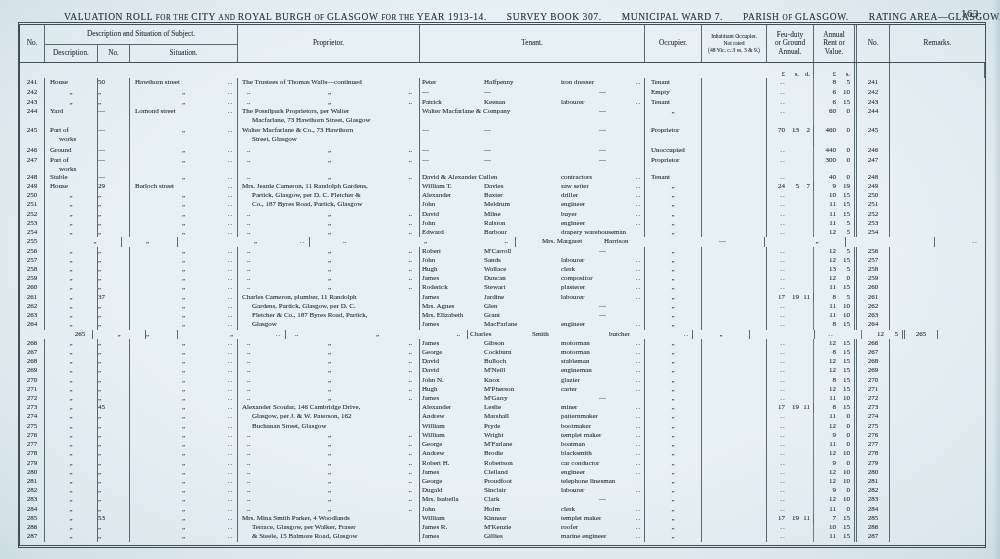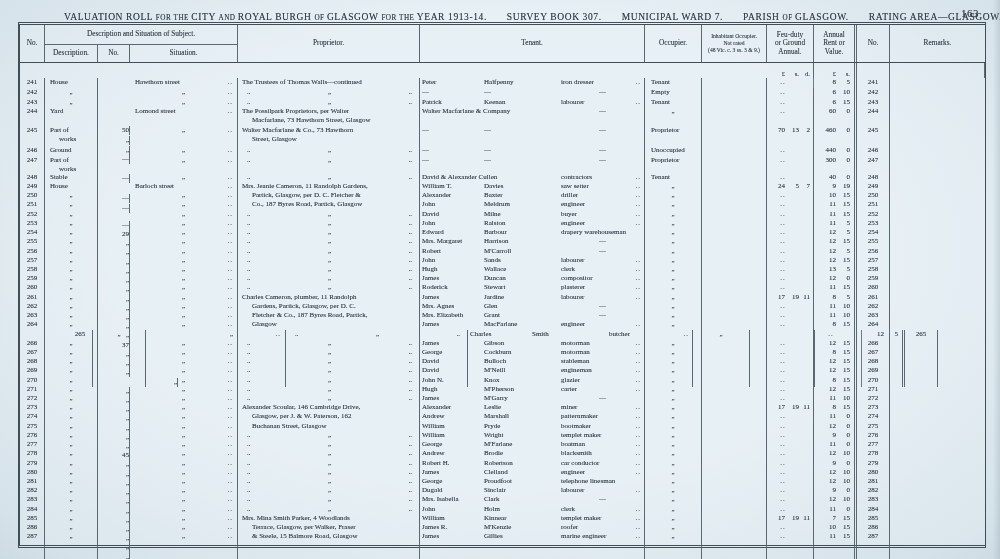--- a/index.html
+++ b/index.html
@@ -44,21 +44,21 @@
   .row{display:grid;grid-template-columns:var(--cols);position:relative;}
   .c{border-right:1px solid var(--line2);position:relative;font-size:7px;
      color:var(--ink);overflow:visible;line-height:9.2px;}
   .c.last{border-right:none;}
   .units{height:15px;}
   .units .c{border-right:1px solid var(--line2);font-size:6.6px;}
 
   .no-cell{text-align:center;}
   .desc-cell{padding-left:5px;white-space:pre-line;}
   .desc-cell .hang{display:block;padding-left:9px;text-indent:-9px;}
-  .num-cell{text-align:right;margin-top:48px;}
+  .num-cell{text-align:left;}
   .sit-cell{padding-left:5px;}
   .sit-cell .dots{position:absolute;right:4px;top:0;letter-spacing:1px;opacity:.85;}
   .dit{ text-align:center;padding-left:0;}
   .prop-cell .ptxt{position:absolute;left:4px;right:3px;top:0;white-space:pre-line;
      padding-left:10px;text-indent:-10px;z-index:2;}
   .prop-cell.pd{display:flex;justify-content:space-between;padding:0 7px 0 9px;}
   .ten-cell{display:flex;}
   .tf{width:62px;flex:none;padding-left:2px;white-space:nowrap;}
   .tf.wide{overflow:visible;z-index:2;}
   .ts{width:77px;flex:none;white-space:nowrap;}
@@ -468,21 +468,21 @@
           <div class="c occ-cell dit">„</div>
           <div class="c inh-cell"></div>
           <div class="c feu-cell cdots">..</div>
           <div class="c rent-cell">
             <span class="r1">12</span>
             <span class="r2">5</span>
           </div>
           <div class="c no2-cell">254</div>
           <div class="c rem-cell last"></div>
         </div>
-        <div class="row" style="height: 9.23px;">
+        <div class="row" style="height: 9.23px; gap: 24px;">
           <div class="c no-cell">255</div>
           <div class="c desc-cell dit">„</div>
           <div class="c num-cell">„</div>
           <div class="c sit-cell dit">„<span class="dots">..</span></div>
           <div class="c prop-cell pd">
             <span>..</span>
             <span>„</span>
             <span>..</span>
           </div>
           <div class="c ten-cell">

